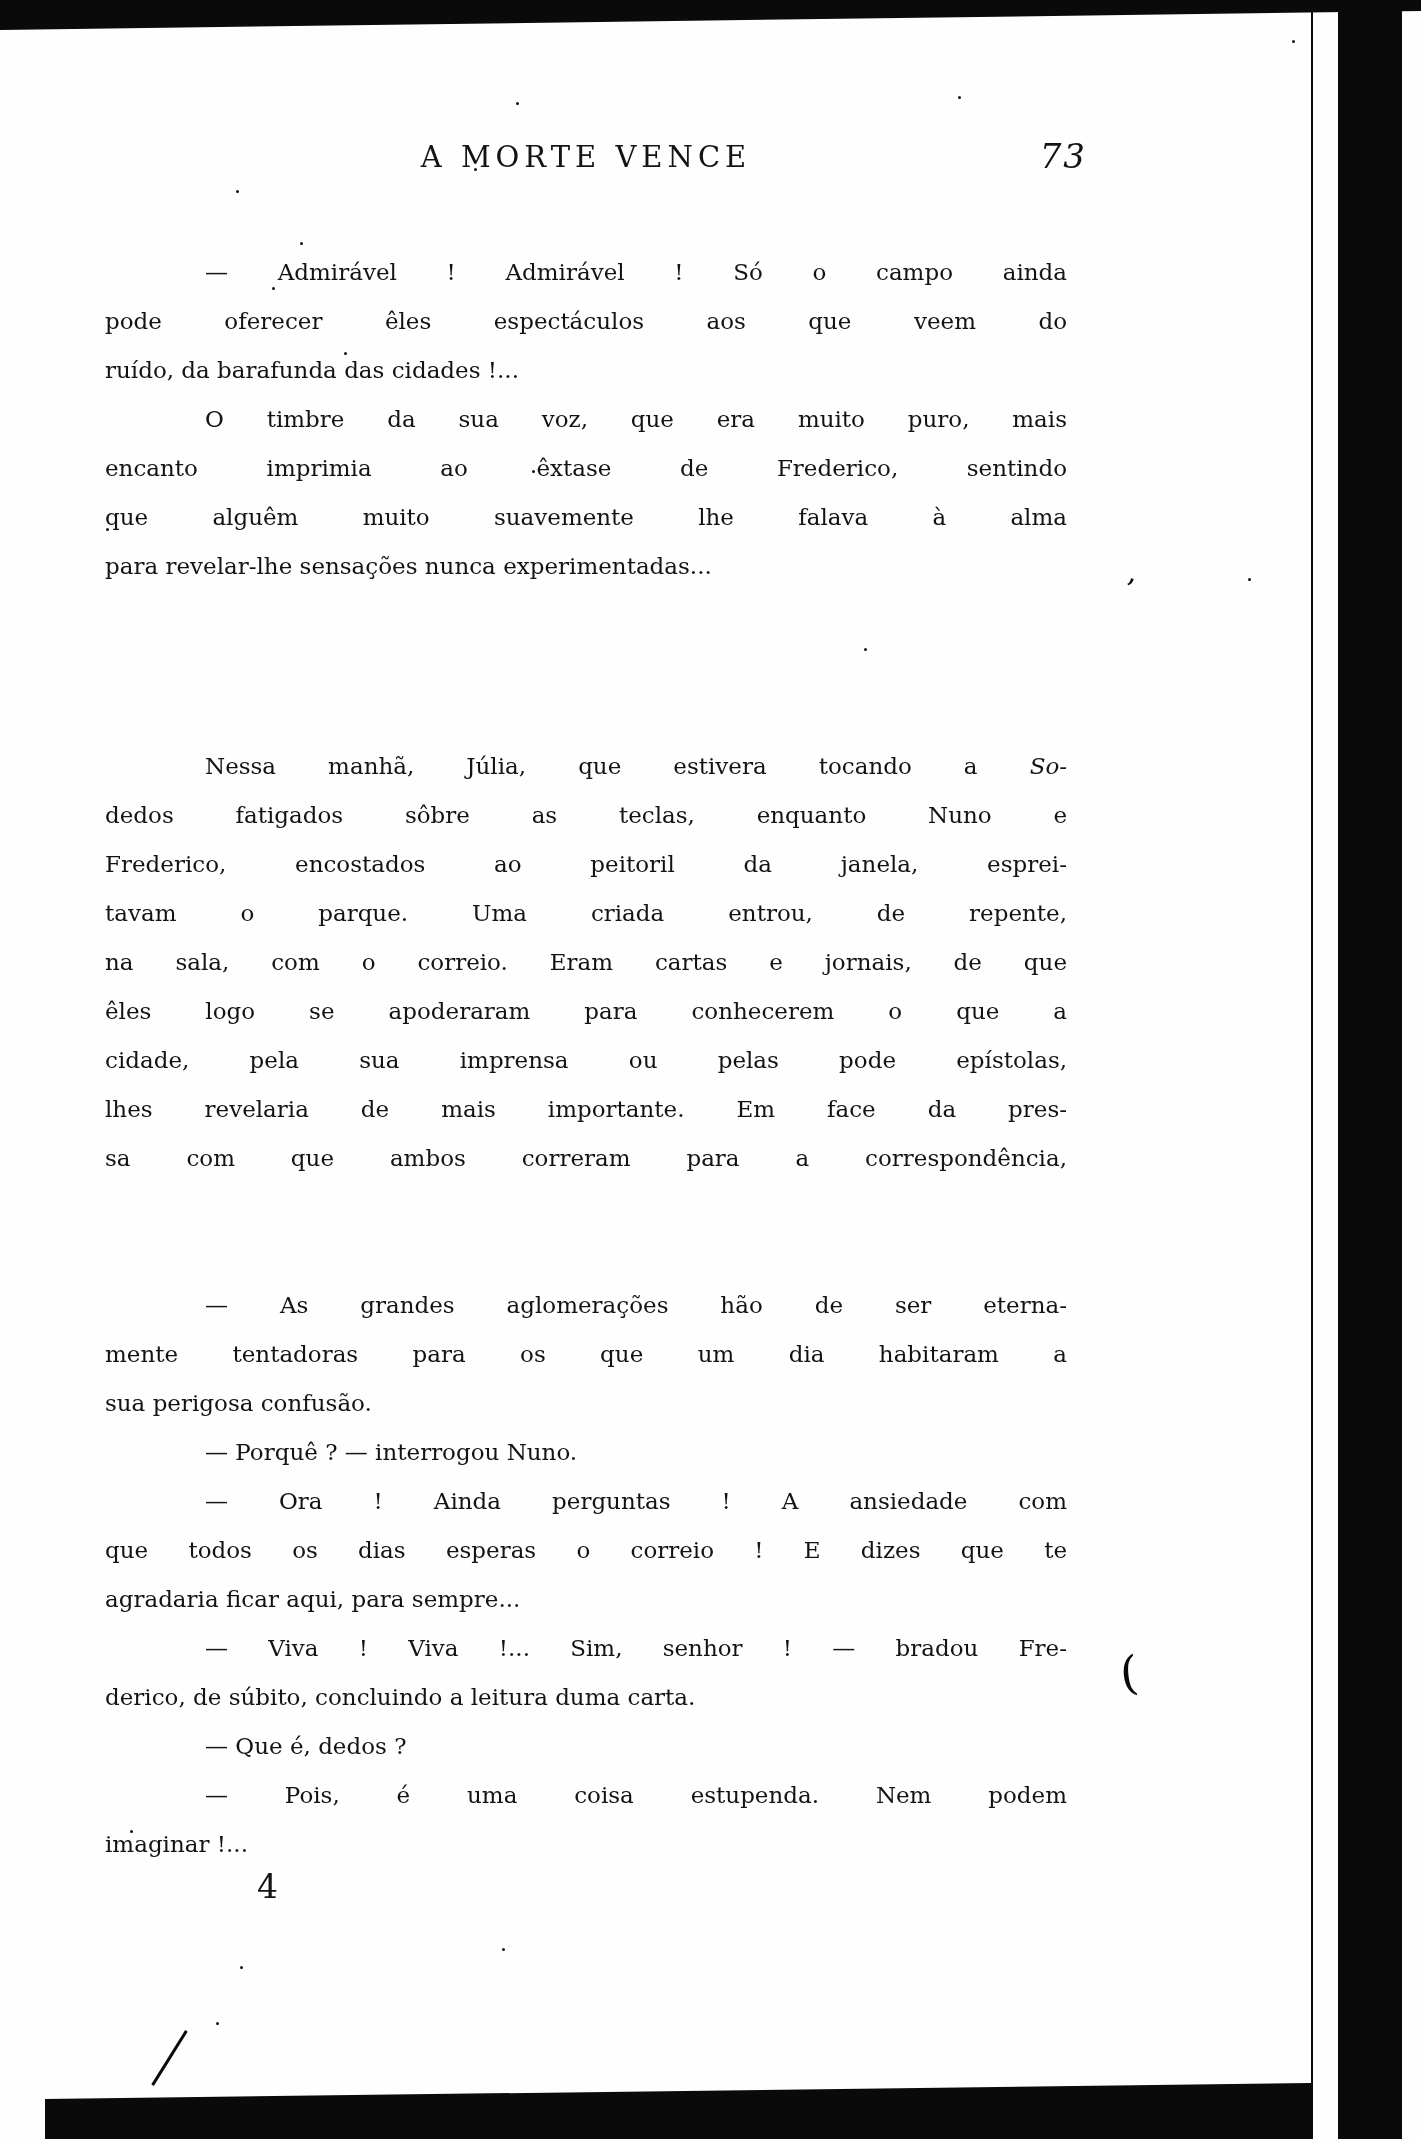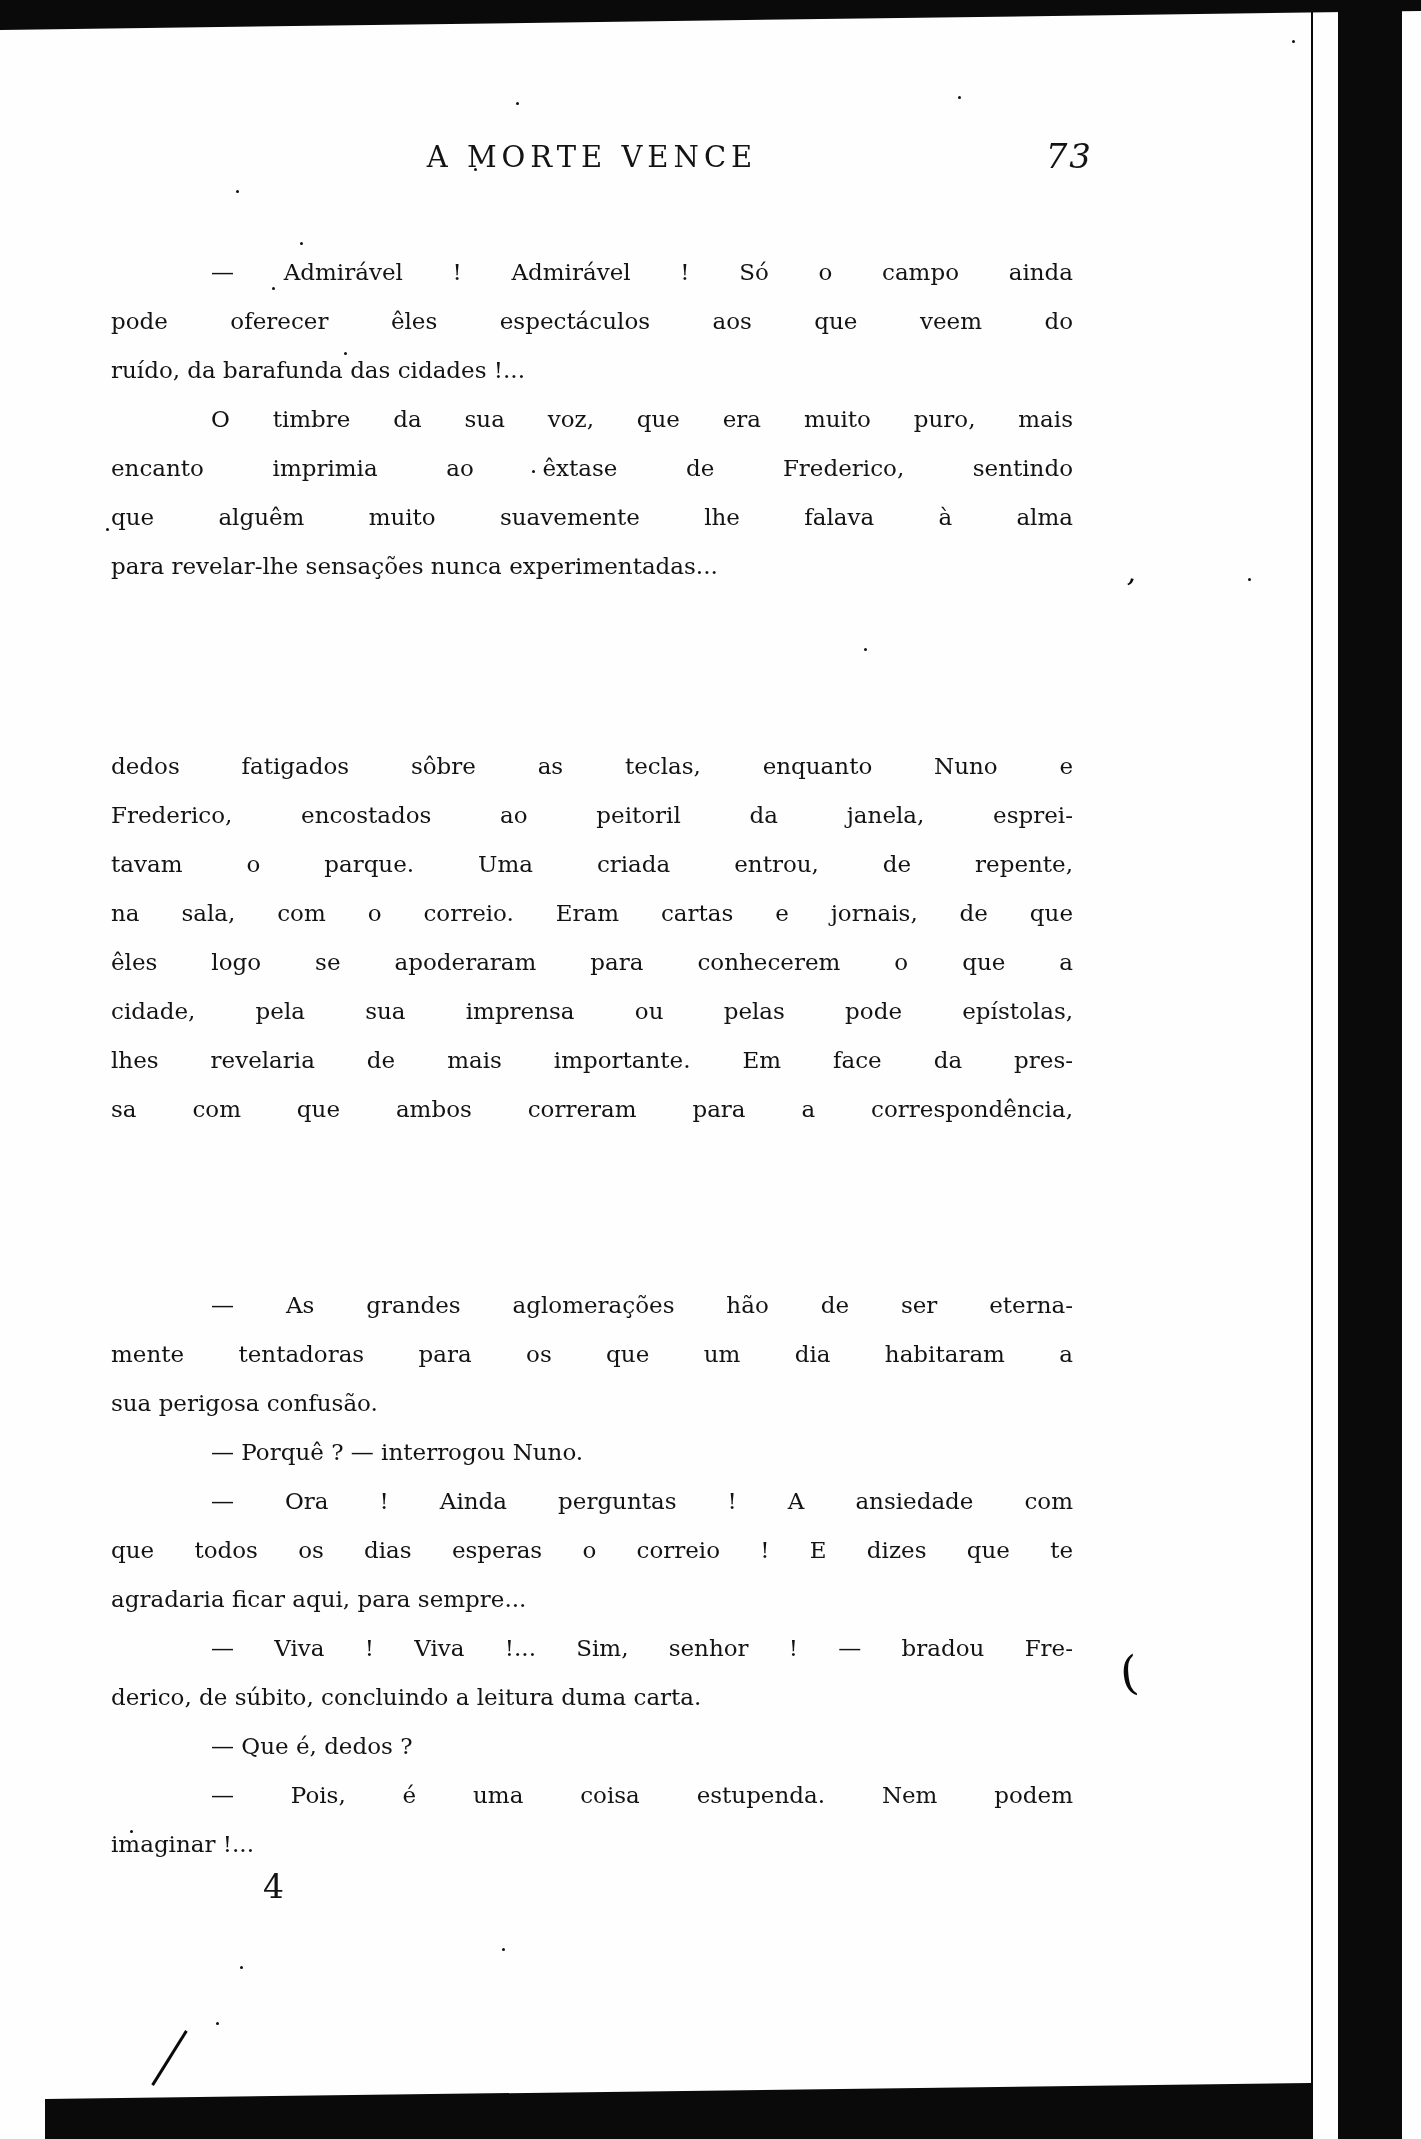--- a/index.html
+++ b/index.html
@@ -30,21 +30,21 @@
     position: absolute; left: 45px; top: 2083px; width: 1266px; height: 56px;
     background: #0a0a0a;
     clip-path: polygon(0 16px, 100% 0, 100% 100%, 0 100%);
   }
   .slash-mark {
     position: absolute; left: 168px; top: 2026px; width: 3px; height: 64px;
     background: #0a0a0a;
     transform: rotate(32deg);
   }
   
-  .text-col { position: absolute; left: 111px; top: 0; width: 962px; height: 100%; }
+  .text-col { position: absolute; left: 105px; top: 0; width: 962px; height: 100%; }
   .running-title {
     position: absolute; left: 0; top: 140px; width: 100%;
     text-align: center; font-size: 29px; letter-spacing: 5px; line-height: 34px;
   }
   .page-number {
     position: absolute; right: -20px; top: 138px;
     font-size: 34px; line-height: 36px; letter-spacing: 2px; font-style: italic;
   }
   .para { position: absolute; left: 0; width: 100%; }
   .line {
@@ -115,20 +115,21 @@
     </div>
 
     <div class="para" id="p2">
       <div class="line j first">O timbre da sua voz, que era muito puro, mais</div>
       <div class="line j">encanto imprimia ao êxtase de Frederico, sentindo</div>
       <div class="line j">que alguêm muito suavemente lhe falava à alma</div>
       <div class="line last">para revelar-lhe sensações nunca experimentadas...</div>
     </div>
 
     <div class="para" id="p3">
+      <div class="line j first"><span>Nessa manhã, Júlia, que estivera tocando a</span> <span class="it">So-</span></div>
       <div class="line j">dedos fatigados sôbre as teclas, enquanto Nuno e</div>
       <div class="line j">Frederico, encostados ao peitoril da janela, esprei-</div>
       <div class="line j">tavam o parque. Uma criada entrou, de repente,</div>
       <div class="line j">na sala, com o correio. Eram cartas e jornais, de que</div>
       <div class="line j">êles logo se apoderaram para conhecerem o que a</div>
       <div class="line j">cidade, pela sua imprensa ou pelas pode epístolas,</div>
       <div class="line j">lhes revelaria de mais importante. Em face da pres-</div>
       <div class="line j">sa com que ambos correram para a correspondência,</div>
     </div>
 

